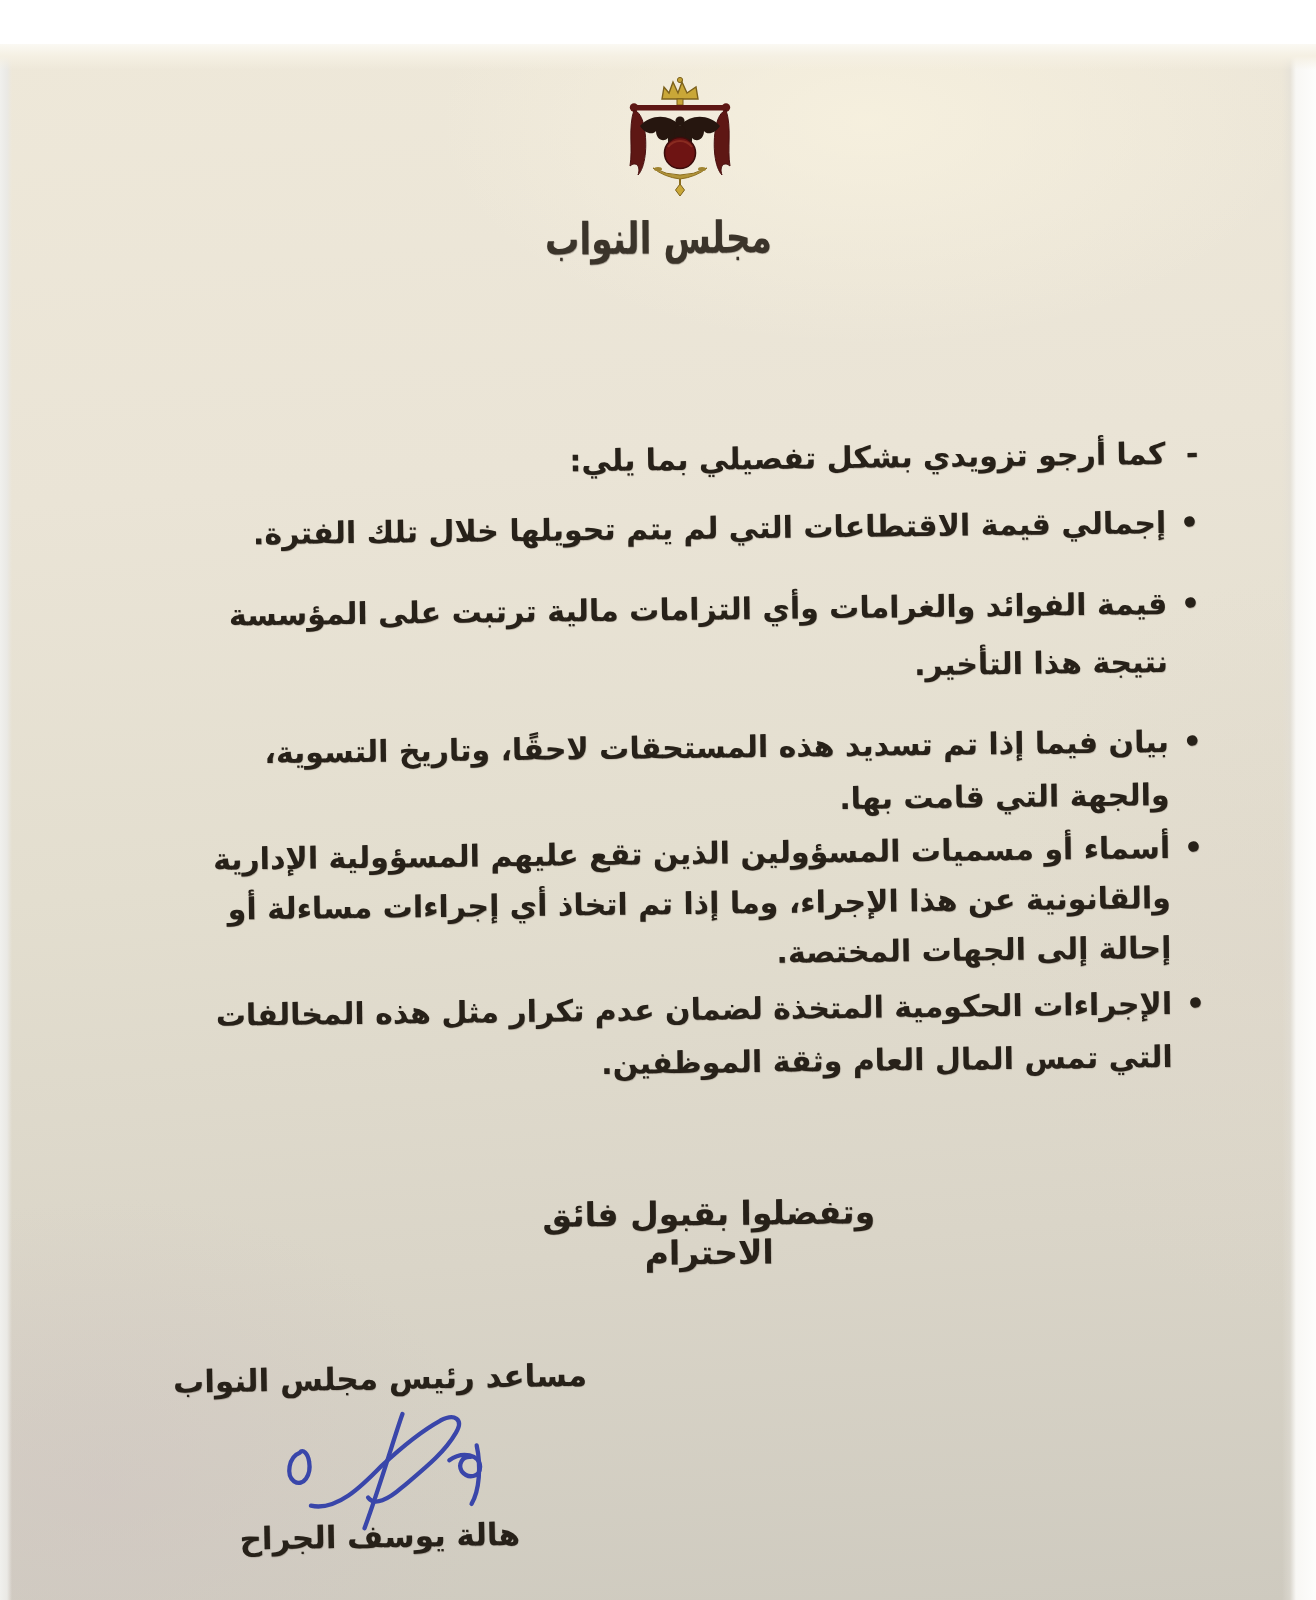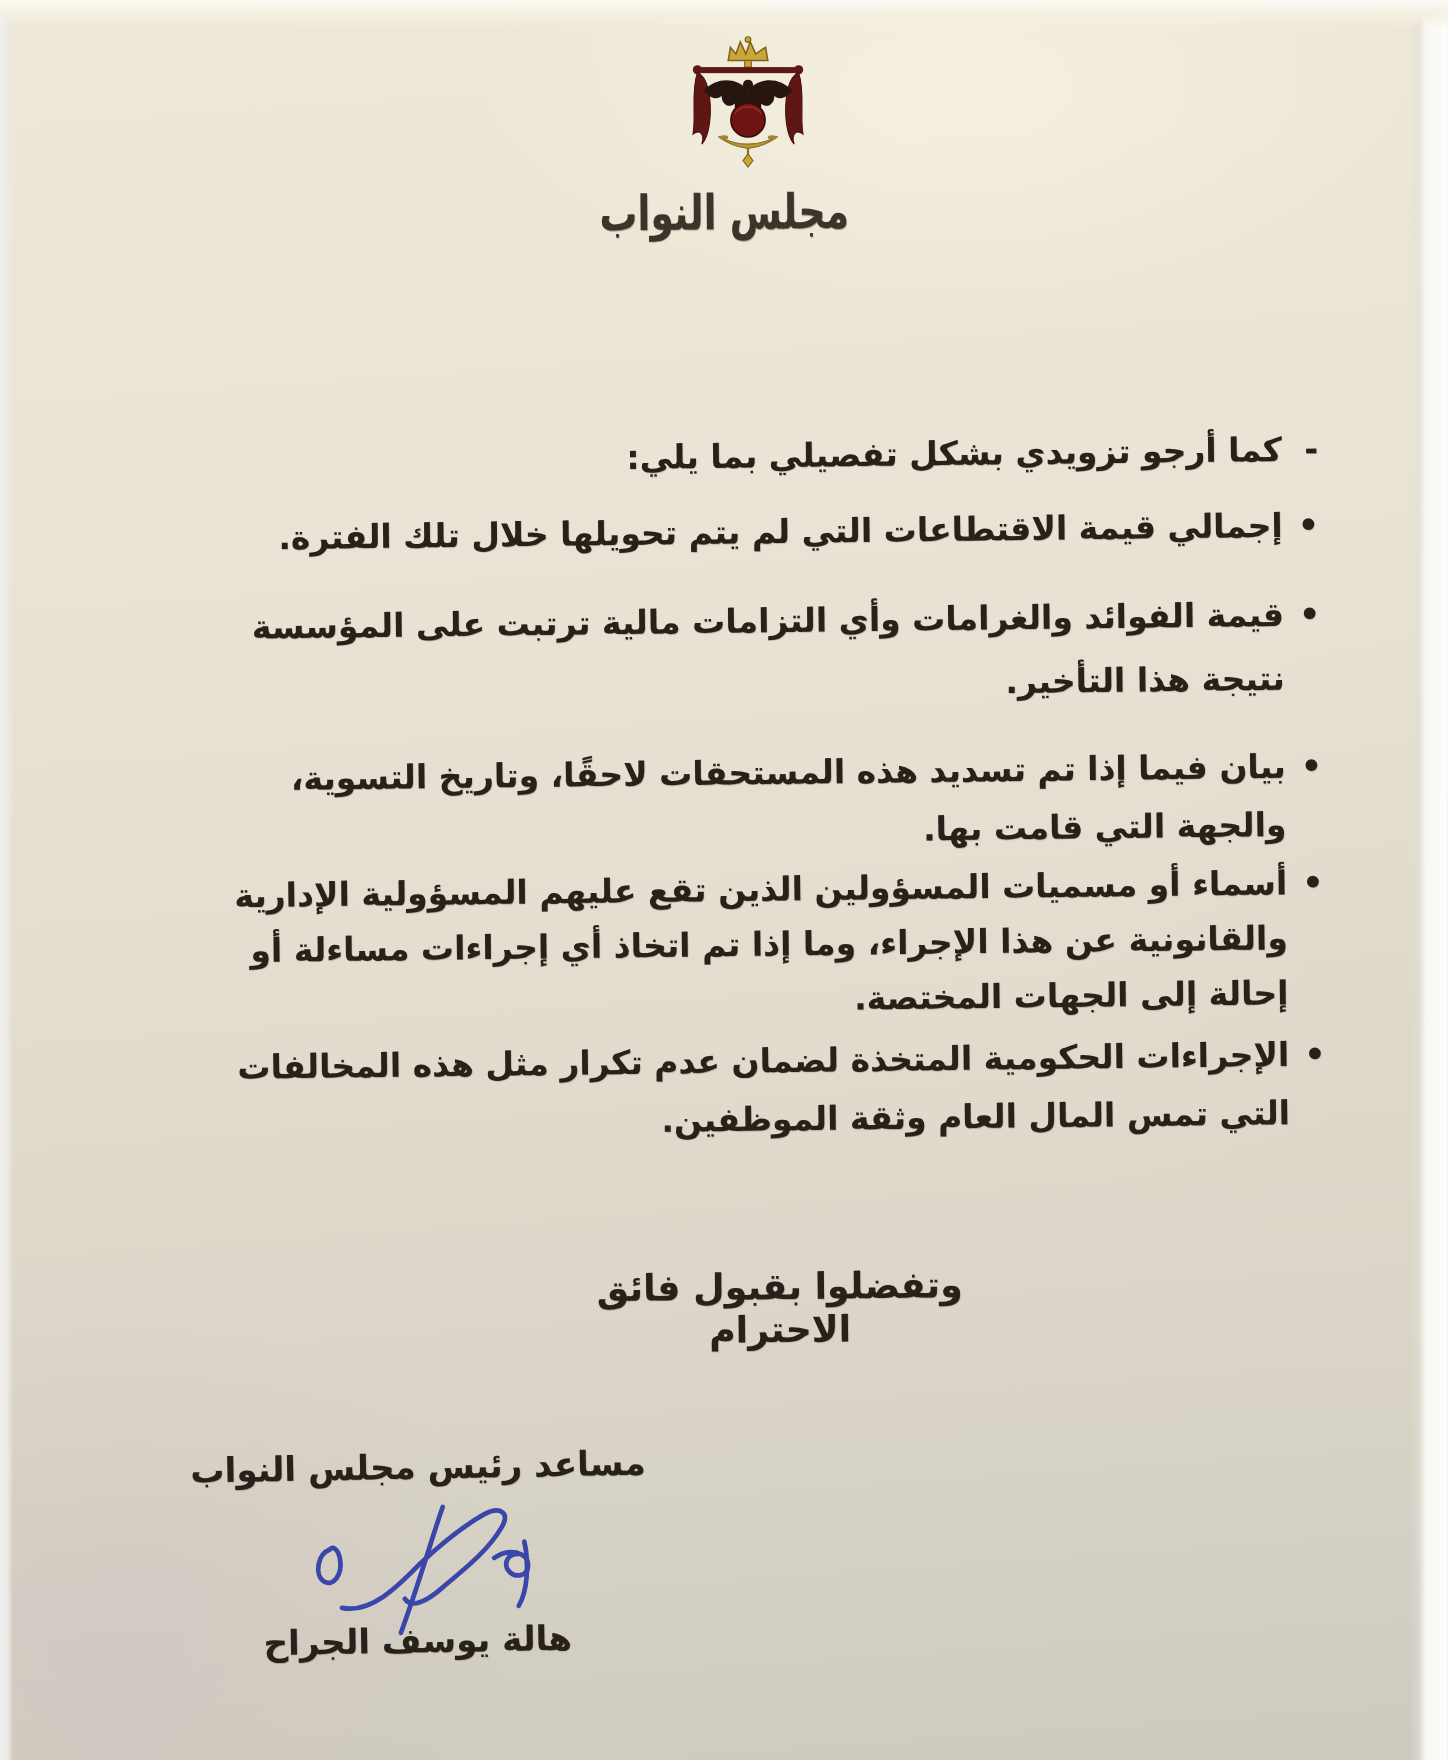--- a/index.html
+++ b/index.html
@@ -7,20 +7,21 @@
   .scan{
     position:absolute;inset:0;
     background:
       linear-gradient(to bottom,#fbf9f3 0px,#f5f0e3 12px,rgba(245,240,227,0) 26px),
       linear-gradient(to right,#f0f0ed 0px,#eae9e5 7px,rgba(234,233,229,0) 12px),
       linear-gradient(to left,#fdfdfc 0px,#f8f7f4 20px,rgba(226,223,216,.55) 26px,rgba(226,223,216,0) 34px),
       radial-gradient(ellipse 620px 320px at 66% 5%,rgba(247,241,223,.85),rgba(247,241,223,0) 70%),
       radial-gradient(ellipse 540px 420px at 8% 93%,rgba(207,196,193,.5),rgba(207,196,193,0) 70%),
       radial-gradient(ellipse 420px 520px at 98% 58%,rgba(222,214,202,.45),rgba(222,214,202,0) 72%),
       linear-gradient(176deg,#eee8d9 0%,#eae4d6 28%,#e3decf 52%,#dad5c8 76%,#cecabf 100%);
+    margin-top: 44px;
   }
   .ink{color:#272119;text-shadow:.4px .6px .8px rgba(62,50,38,.35);}
   
   .emblem{position:absolute;left:625px;top:31px;width:110px;height:124px;filter:blur(.4px);}
   .calligraphy{
     position:absolute;left:576px;top:164px;width:220px;text-align:center;
     font-weight:bold;font-size:44px;line-height:60px;color:#3b342a;
     transform:scaleX(.78) rotate(-.5deg);letter-spacing:-2px;
     text-shadow:.5px .8px 1px rgba(55,45,35,.45);
     white-space:nowrap;

